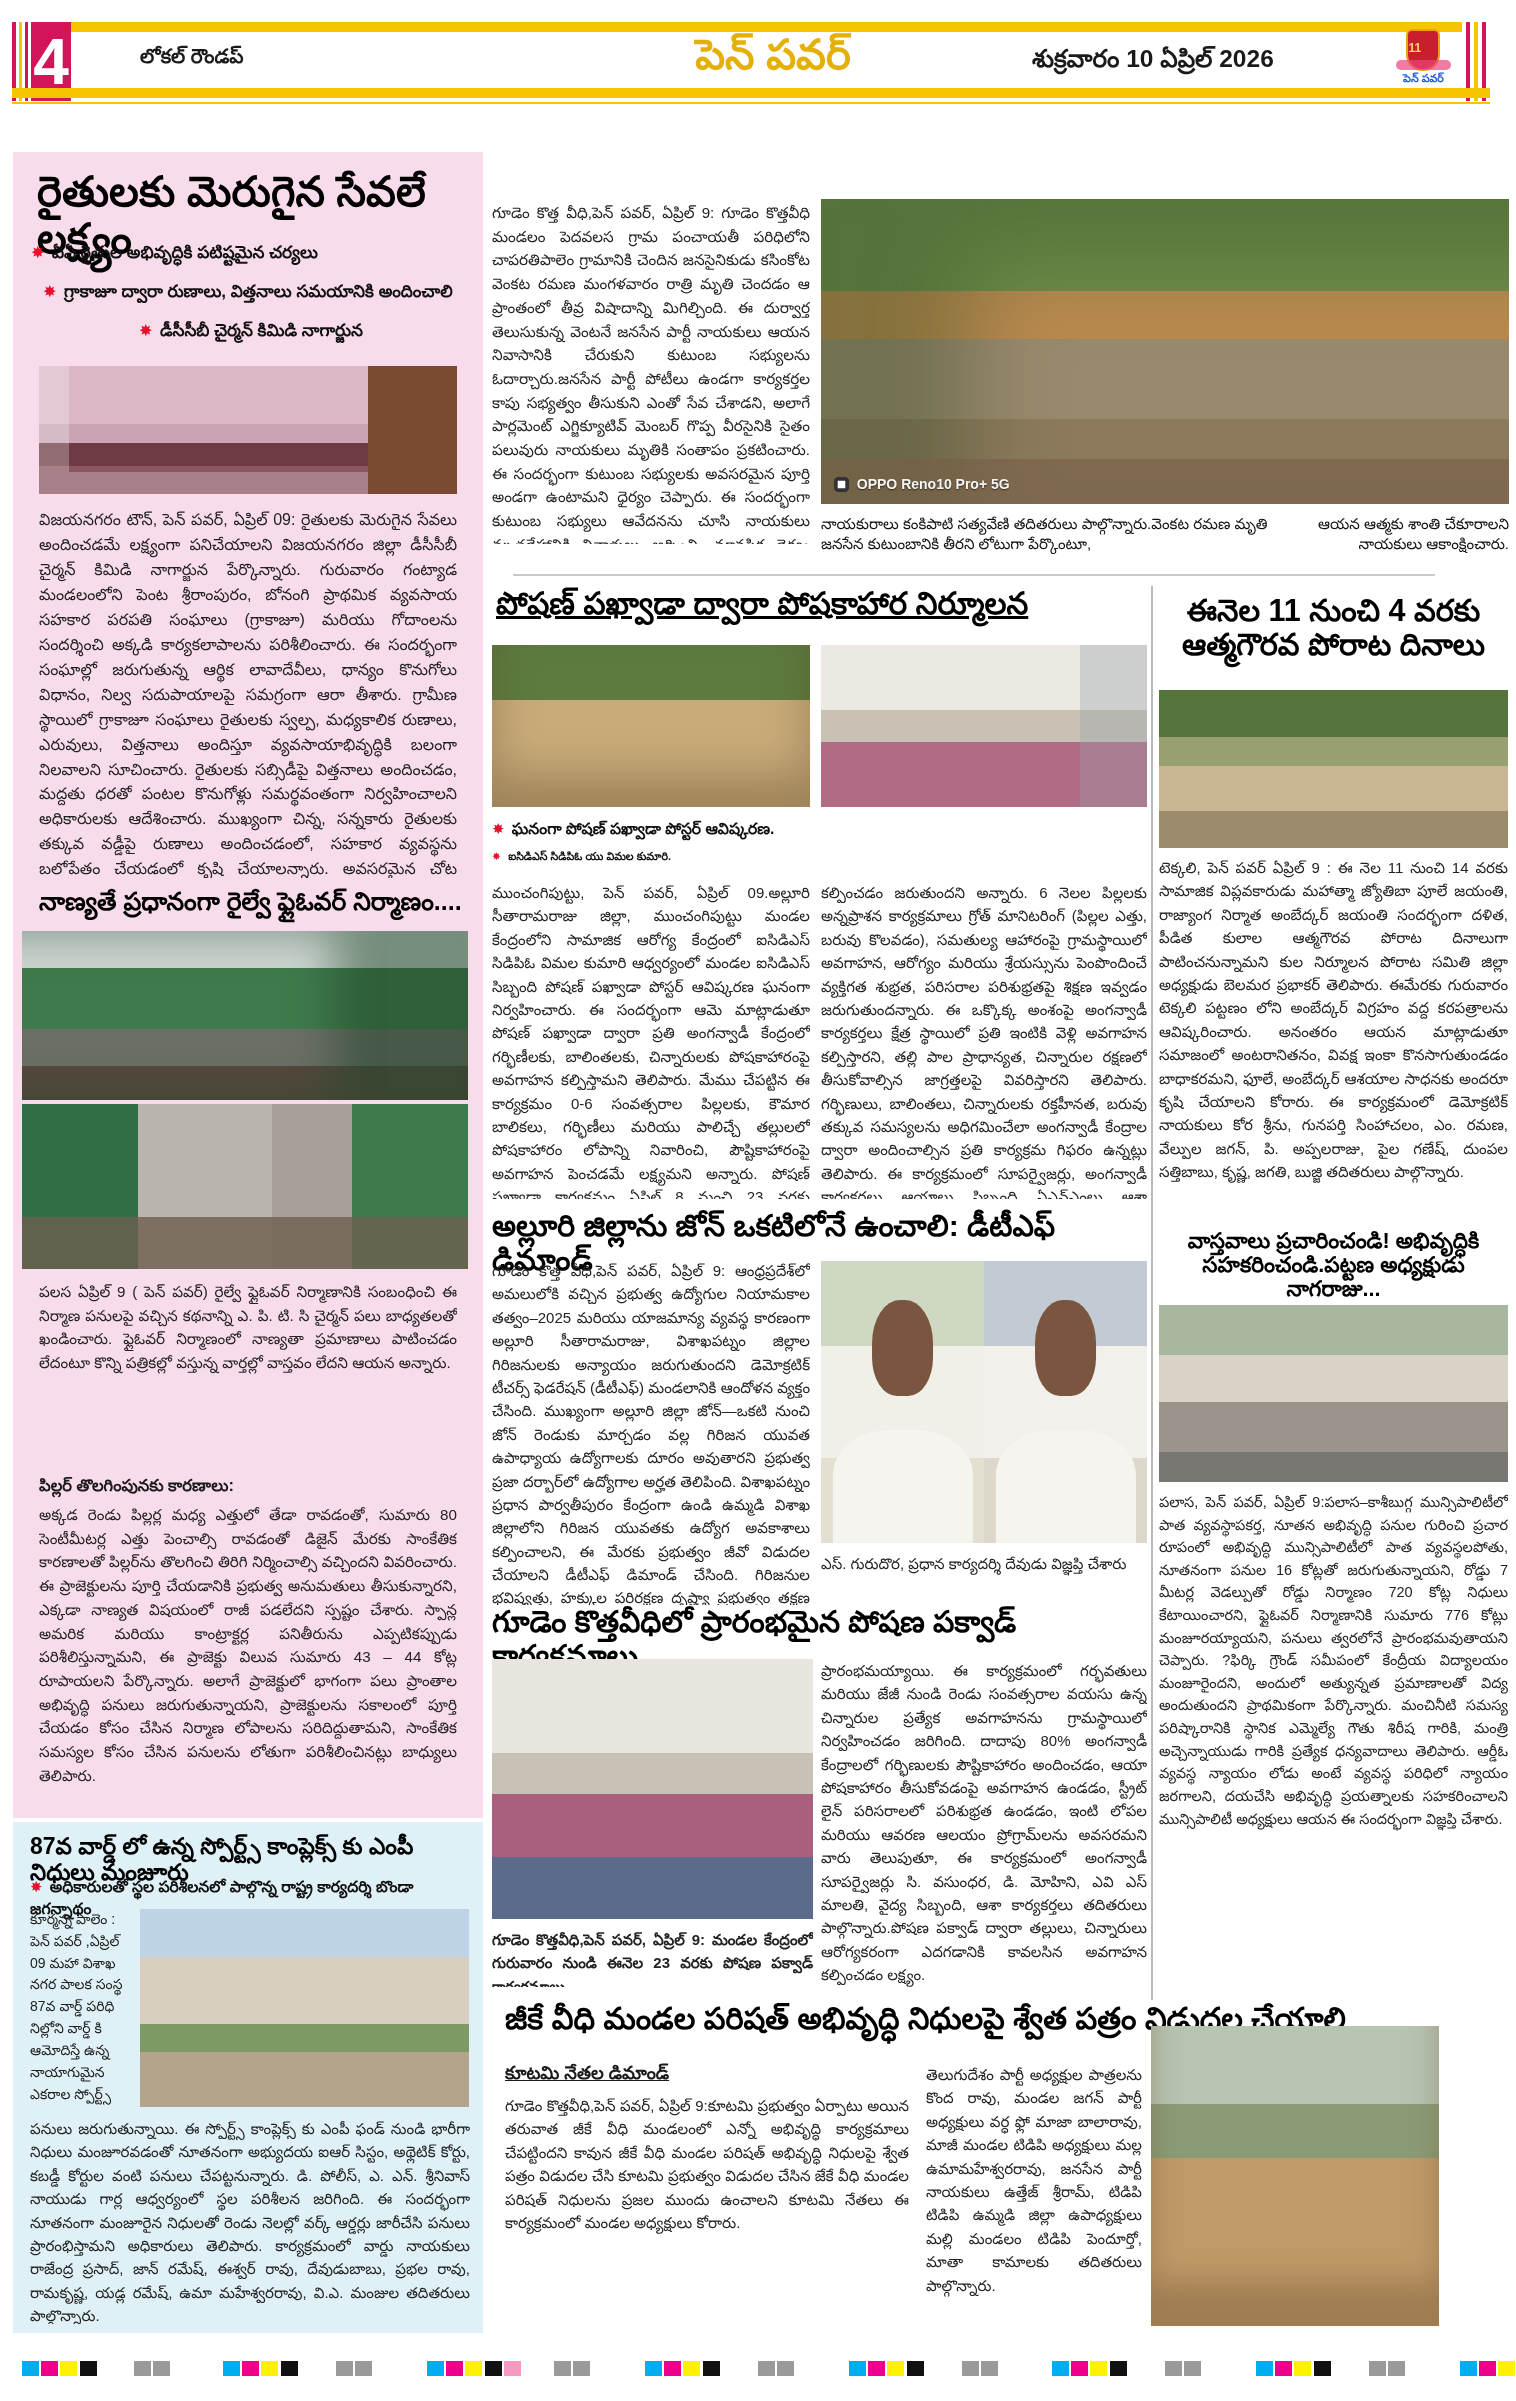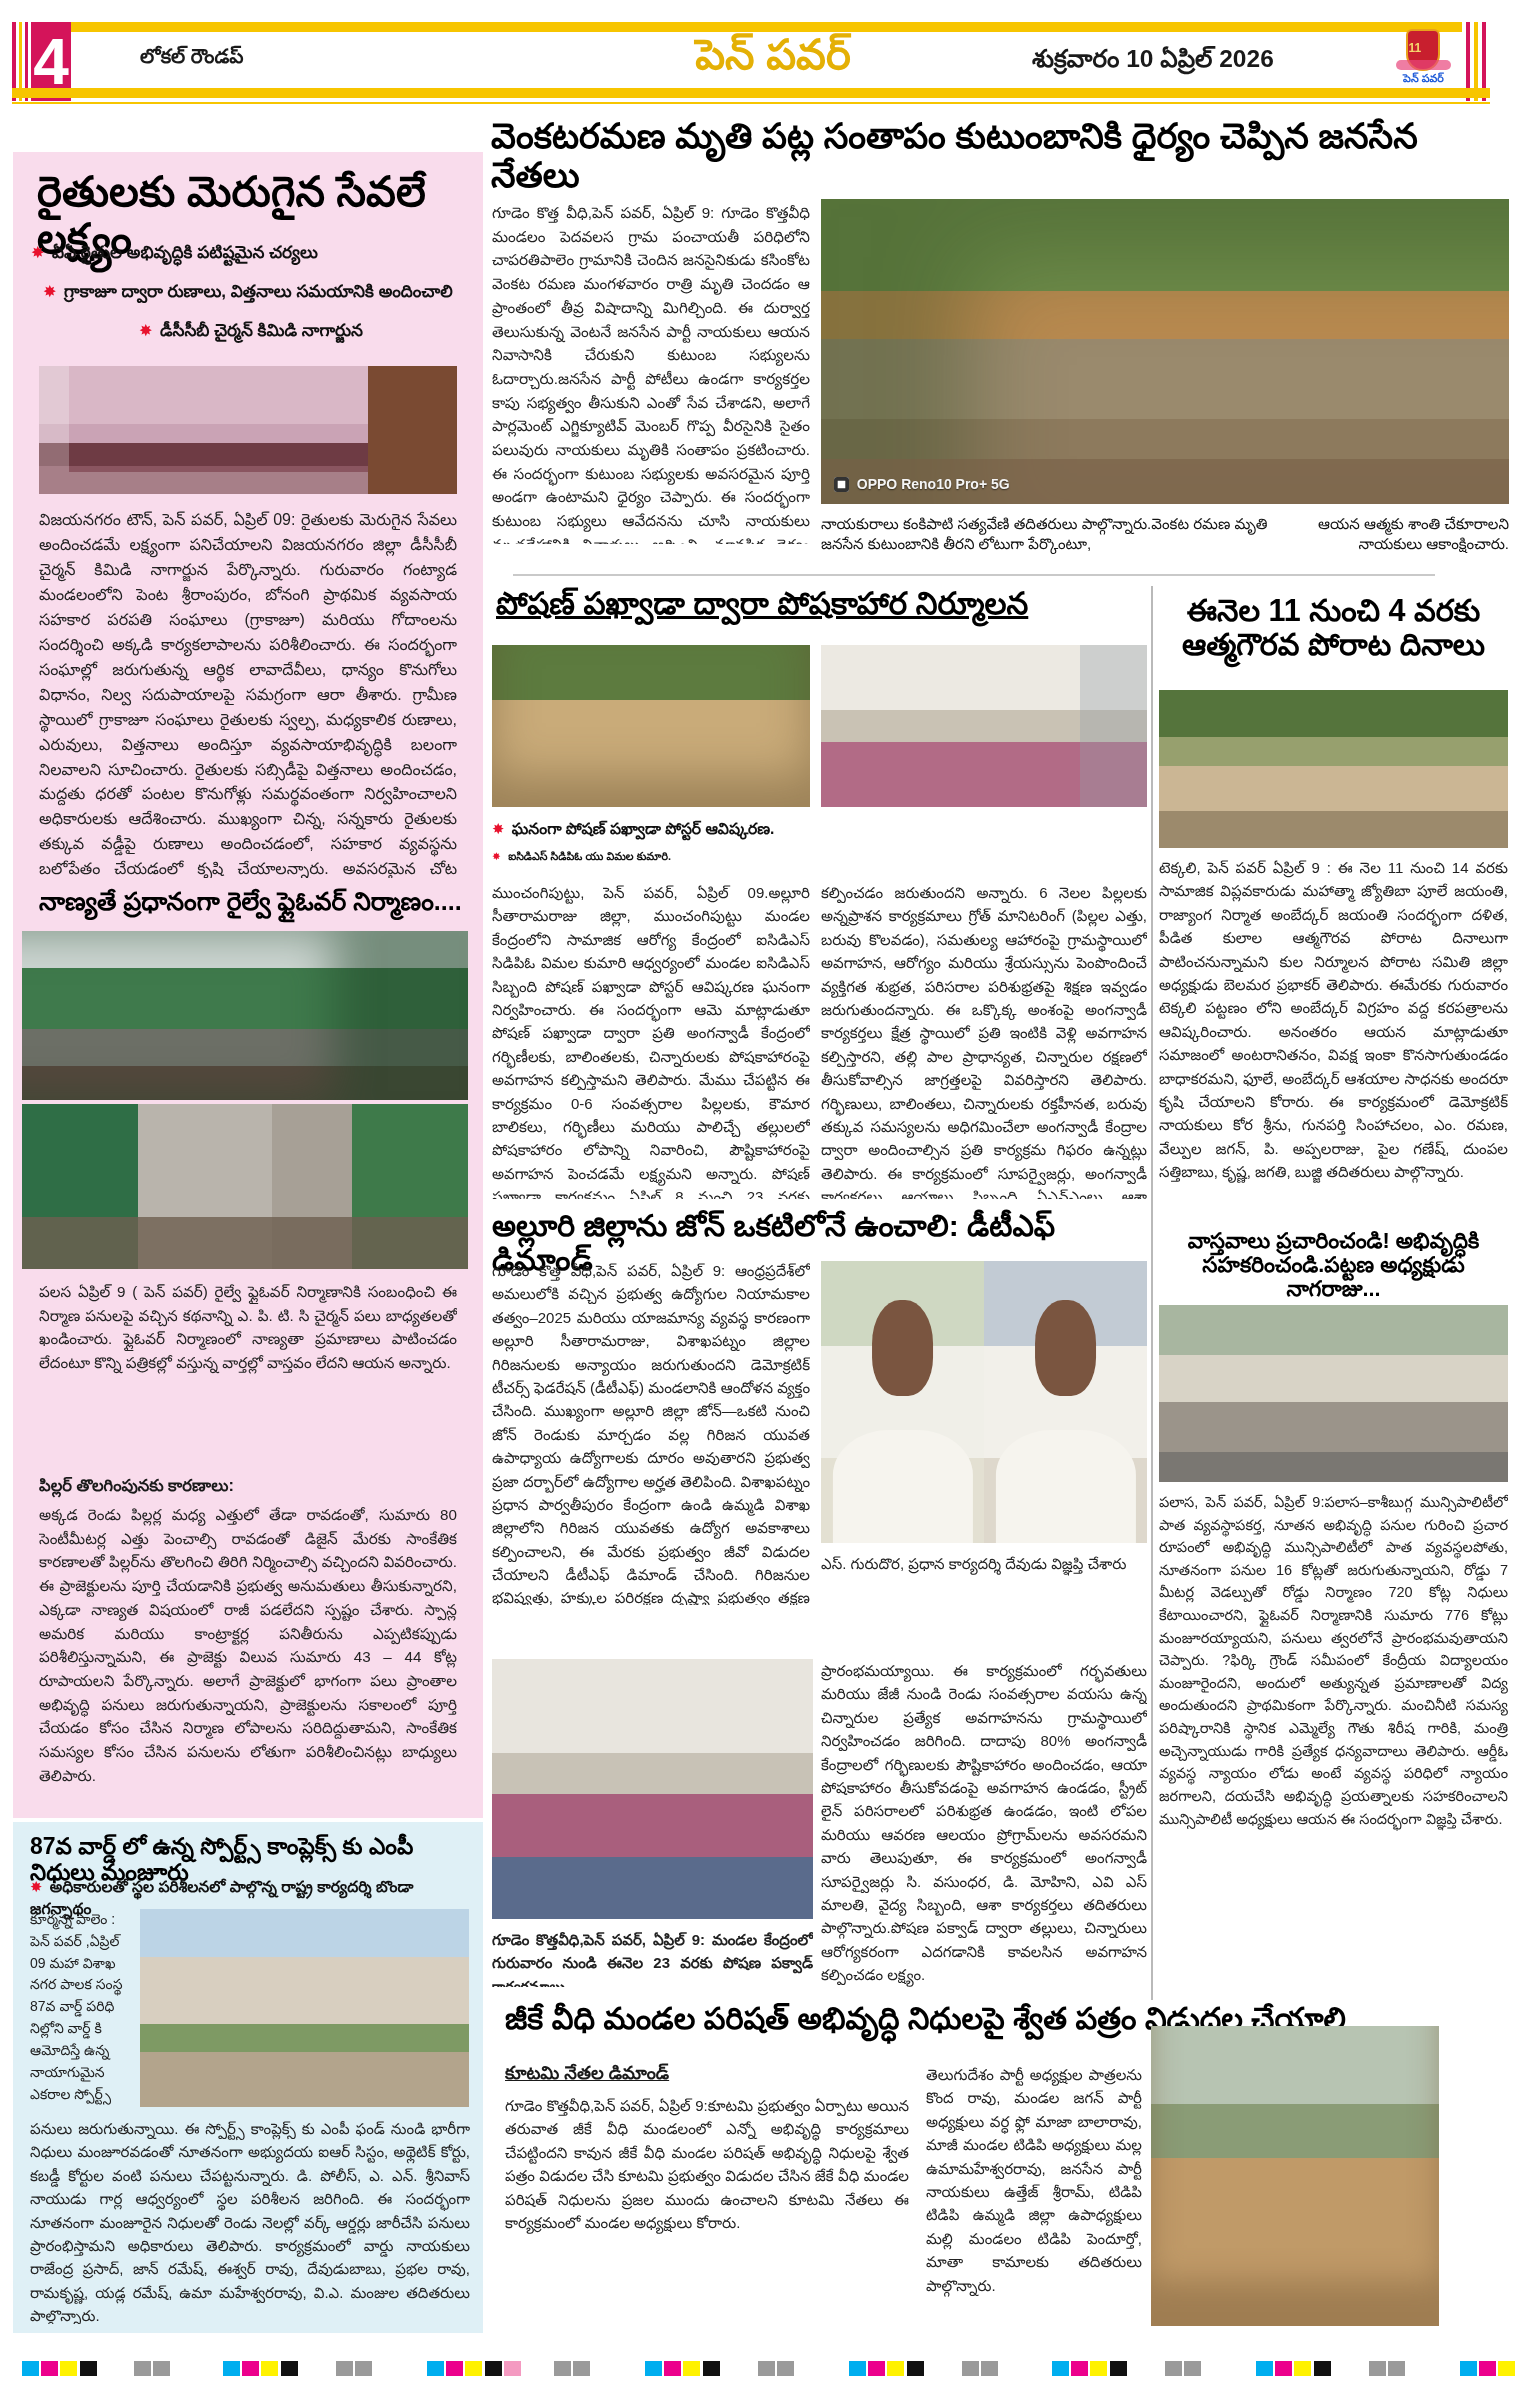--- a/index.html
+++ b/index.html
@@ -139,21 +139,20 @@
   <div class="abs body-txt jt clip" style="left:39px; top:1503px; width:418px; height:306px; font-size:15.2px;">అక్కడ రెండు పిల్లర్ల మధ్య ఎత్తులో తేడా రావడంతో, సుమారు 80 సెంటీమీటర్ల ఎత్తు పెంచాల్సి రావడంతో డిజైన్ మేరకు సాంకేతిక కారణాలతో పిల్లర్‌ను తొలగించి తిరిగి నిర్మించాల్సి వచ్చిందని వివరించారు. ఈ ప్రాజెక్టులను పూర్తి చేయడానికి ప్రభుత్వ అనుమతులు తీసుకున్నారని, ఎక్కడా నాణ్యత విషయంలో రాజీ పడలేదని స్పష్టం చేశారు. స్పాన్ల అమరిక మరియు కాంట్రాక్టర్ల పనితీరును ఎప్పటికప్పుడు పరిశీలిస్తున్నామని, ఈ ప్రాజెక్టు విలువ సుమారు 43 – 44 కోట్ల రూపాయలని పేర్కొన్నారు. అలాగే ప్రాజెక్టులో భాగంగా పలు ప్రాంతాల అభివృద్ధి పనులు జరుగుతున్నాయని, ప్రాజెక్టులను సకాలంలో పూర్తి చేయడం కోసం చేసిన నిర్మాణ లోపాలను సరిదిద్దుతామని, సాంకేతిక సమస్యల కోసం చేసిన పనులను లోతుగా పరిశీలించినట్లు బాధ్యులు తెలిపారు.</div>
 
   <div class="abs blue-box"></div>
   <div class="abs headline" style="left:30px; top:1834px; width:439px; font-size:23px;">87వ వార్డ్ లో ఉన్న స్పోర్ట్స్ కాంప్లెక్స్ కు ఎంపీ నిధులు మంజూరు</div>
   <div class="abs bullet-line" style="left:30px; top:1876px; width:439px; font-size:15.6px;">
     <span class="star">✸</span><span>అధికారులతో స్థల పరిశీలనలో పాల్గొన్న రాష్ట్ర కార్యదర్శి బొండా జగన్నాథం</span></div>
   <div class="abs body-txt clip" style="left:30px; top:1909px; width:104px; height:199px; font-size:14px;">కూర్మన్న పాలెం : పెన్ పవర్ ,ఏప్రిల్ 09 మహా విశాఖ నగర పాలక సంస్థ 87వ వార్డ్ పరిధి నిల్లోని వార్డ్ కి ఆమోదిస్తే ఉన్న నాయాగుమైన ఎకరాల స్పోర్ట్స్ కాంప్లెక్స్ అభివృద్ధి నిర్మాణం</div>
   <div class="photo ph-sports" style="left:140px; top:1909px; width:329px; height:198px;"></div>
   <div class="abs body-txt jt clip" style="left:30px; top:2117px; width:440px; height:207px; font-size:15px;">పనులు జరుగుతున్నాయి. ఈ స్పోర్ట్స్ కాంప్లెక్స్ కు ఎంపీ ఫండ్ నుండి భారీగా నిధులు మంజూరవడంతో నూతనంగా అభ్యుదయ ఐఆర్ సిస్టం, అథ్లెటిక్ కోర్టు, కబడ్డీ కోర్టుల వంటి పనులు చేపట్టనున్నారు. డి. పోలీస్, ఎ. ఎన్. శ్రీనివాస్ నాయుడు గార్ల ఆధ్వర్యంలో స్థల పరిశీలన జరిగింది. ఈ సందర్భంగా నూతనంగా మంజూరైన నిధులతో రెండు నెలల్లో వర్క్ ఆర్డర్లు జారీచేసి పనులు ప్రారంభిస్తామని అధికారులు తెలిపారు. కార్యక్రమంలో వార్డు నాయకులు రాజేంద్ర ప్రసాద్, జాన్ రమేష్, ఈశ్వర్ రావు, దేవుడుబాబు, ప్రభల రావు, రామకృష్ణ, యడ్ల రమేష్, ఉమా మహేశ్వరరావు, వి.ఎ. మంజుల తదితరులు పాల్గొన్నారు.</div>
 
-  <div class="abs headline" style="left:491px; top:116px; width:1021px; font-size:35px;">వెంకటరమణ మృతి పట్ల సంతాపం కుటుంబానికి ధైర్యం చెప్పిన జనసేన నేతలు</div>
   <div class="abs body-txt jt clip" style="left:492px; top:201px; width:318px; height:343px; font-size:15.2px;">గూడెం కొత్త వీధి,పెన్ పవర్, ఏప్రిల్ 9: గూడెం కొత్తవీధి మండలం పెదవలస గ్రామ పంచాయతీ పరిధిలోని చాపరతిపాలెం గ్రామానికి చెందిన జనసైనికుడు కసింకోట వెంకట రమణ మంగళవారం రాత్రి మృతి చెందడం ఆ ప్రాంతంలో తీవ్ర విషాదాన్ని మిగిల్చింది. ఈ దుర్వార్త తెలుసుకున్న వెంటనే జనసేన పార్టీ నాయకులు ఆయన నివాసానికి చేరుకుని కుటుంబ సభ్యులను ఓదార్చారు.జనసేన పార్టీ పోటీలు ఉండగా కార్యకర్తల కాపు సభ్యత్వం తీసుకుని ఎంతో సేవ చేశాడని, అలాగే పార్లమెంట్ ఎగ్జిక్యూటివ్ మెంబర్ గొప్ప వీరసైనికి సైతం పలువురు నాయకులు మృతికి సంతాపం ప్రకటించారు. ఈ సందర్భంగా కుటుంబ సభ్యులకు అవసరమైన పూర్తి అండగా ఉంటామని ధైర్యం చెప్పారు. ఈ సందర్భంగా కుటుంబ సభ్యులు ఆవేదనను చూసి నాయకులు మృతదేహానికి నివాళులు అర్పించి, మానసిక ధైర్యం అందించారు. "వెంకట రమణ ఇక లేరు అని, ఆయన కుటుంబం ఒంటరిగా లేదు. జనసేన పార్టీ ఎల్లప్పుడూ మీకు అండగా ఉంటుంది" అని నాయకులు భరోసా ఇచ్చారు.ఈ కార్యక్రమంలో మాజీ పిఎసిఎస్ చైర్మన్ వసంతర ప్రసాద్, గ్రామ కమిటీ అధ్యక్షులు, నాయకులు, వీర మహిళలు, విలేకరి శ్రీమణుధర్, నాగేశ్వరరావు మెంబర్ దొరబాబు, వీరమహిళలు</div>
   <div class="photo ph-jansena" style="left:821px; top:199px; width:688px; height:305px;">
     <div class="watermark">
       <span class="wm-ic"></span>
       <span>OPPO Reno10 Pro+ 5G</span>
     </div>
   </div>
   <div class="abs caption" style="left:821px; top:514px; width:688px; font-size:15px; font-weight:normal; display:flex; justify-content:space-between; gap:22px;">
     <span>నాయకురాలు కంకిపాటి సత్యవేణి తదితరులు పాల్గొన్నారు.వెంకట రమణ మృతి జనసేన కుటుంబానికి తీరని లోటుగా పేర్కొంటూ,</span>
     <span style="text-align:right;">ఆయన ఆత్మకు శాంతి చేకూరాలని నాయకులు ఆకాంక్షించారు.</span>
@@ -179,20 +178,21 @@
         <div class="head"></div>
         <div class="torso"></div>
       </div>
     <div class="half h2">
         <div class="head"></div>
         <div class="torso"></div>
       </div>
   </div>
   <div class="abs body-txt" style="left:821px; top:1552px; width:326px; font-size:15px;">ఎస్. గురుదొర, ప్రధాన కార్యదర్శి దేవుడు విజ్ఞప్తి చేశారు</div>
 
+  <div class="abs headline" style="left:492px; top:1605px; width:654px; font-size:30px;">గూడెం కొత్తవీధిలో ప్రారంభమైన పోషణ పక్వాడ్ కార్యక్రమాలు</div>
   <div class="photo ph-gudem" style="left:492px; top:1659px; width:321px; height:260px;"></div>
   <div class="abs body-txt jt clip" style="left:492px; top:1928px; width:321px; height:59px; font-size:15px; font-weight:bold;">గూడెం కొత్తవీధి,పెన్ పవర్, ఏప్రిల్ 9: మండల కేంద్రంలో గురువారం నుండి ఈనెల 23 వరకు పోషణ పక్వాడ్ కార్యక్రమాలు</div>
   <div class="abs body-txt jt clip" style="left:821px; top:1659px; width:326px; height:329px; font-size:15px;">ప్రారంభమయ్యాయి. ఈ కార్యక్రమంలో గర్భవతులు మరియు జేజీ నుండి రెండు సంవత్సరాల వయసు ఉన్న చిన్నారుల ప్రత్యేక అవగాహనను గ్రామస్థాయిలో నిర్వహించడం జరిగింది. దాదాపు 80% అంగన్వాడీ కేంద్రాలలో గర్భిణులకు పౌష్టికాహారం అందించడం, ఆయా పోషకాహారం తీసుకోవడంపై అవగాహన ఉండడం, స్ట్రీట్ లైన్ పరిసరాలలో పరిశుభ్రత ఉండడం, ఇంటి లోపల మరియు ఆవరణ ఆలయం ప్రోగ్రామ్‌లను అవసరమని వారు తెలుపుతూ, ఈ కార్యక్రమంలో అంగన్వాడీ సూపర్వైజర్లు సి. వసుంధర, డి. మోహిని, ఎవి ఎస్ మాలతి, వైద్య సిబ్బంది, ఆశా కార్యకర్తలు తదితరులు పాల్గొన్నారు.పోషణ పక్వాడ్ ద్వారా తల్లులు, చిన్నారులు ఆరోగ్యకరంగా ఎదగడానికి కావలసిన అవగాహన కల్పించడం లక్ష్యం.</div>
 
   <div class="abs headline" style="left:505px; top:2001px; width:974px; font-size:30.5px;">జీకే వీధి మండల పరిషత్ అభివృద్ధి నిధులపై శ్వేత పత్రం విడుదల చేయాలి</div>
   <div class="abs bold" style="left:505px; top:2063px; font-size:18px; text-decoration:underline;">కూటమి నేతల డిమాండ్</div>
   <div class="abs body-txt jt clip" style="left:505px; top:2094px; width:404px; height:239px; font-size:15px;">గూడెం కొత్తవీధి,పెన్ పవర్, ఏప్రిల్ 9:కూటమి ప్రభుత్వం ఏర్పాటు అయిన తరువాత జీకే వీధి మండలంలో ఎన్నో అభివృద్ధి కార్యక్రమాలు చేపట్టిందని కావున జీకే వీధి మండల పరిషత్ అభివృద్ధి నిధులపై శ్వేత పత్రం విడుదల చేసి కూటమి ప్రభుత్వం విడుదల చేసిన జేకే వీధి మండల పరిషత్ నిధులను ప్రజల ముందు ఉంచాలని కూటమి నేతలు ఈ కార్యక్రమంలో మండల అధ్యక్షులు కోరారు.</div>
   <div class="abs body-txt jt clip" style="left:926px; top:2063px; width:216px; height:271px; font-size:15px;">తెలుగుదేశం పార్టీ అధ్యక్షుల పాత్రలను కొంద రావు, మండల జగన్ పార్టీ అధ్యక్షులు వర్ధ ఫ్లో మాజా బాలారావు, మాజీ మండల టిడిపి అధ్యక్షులు మల్ల ఉమామహేశ్వరరావు, జనసేన పార్టీ నాయకులు ఉత్తేజ్ శ్రీరామ్, టిడిపి టిడిపి ఉమ్మడి జిల్లా ఉపాధ్యక్షులు మల్లి మండలం టిడిపి పెందూర్తో, మాతా కామాలకు తదితరులు పాల్గొన్నారు.</div>
   <div class="photo ph-bottomroad" style="left:1151px; top:2026px; width:288px; height:300px;"></div>
 

